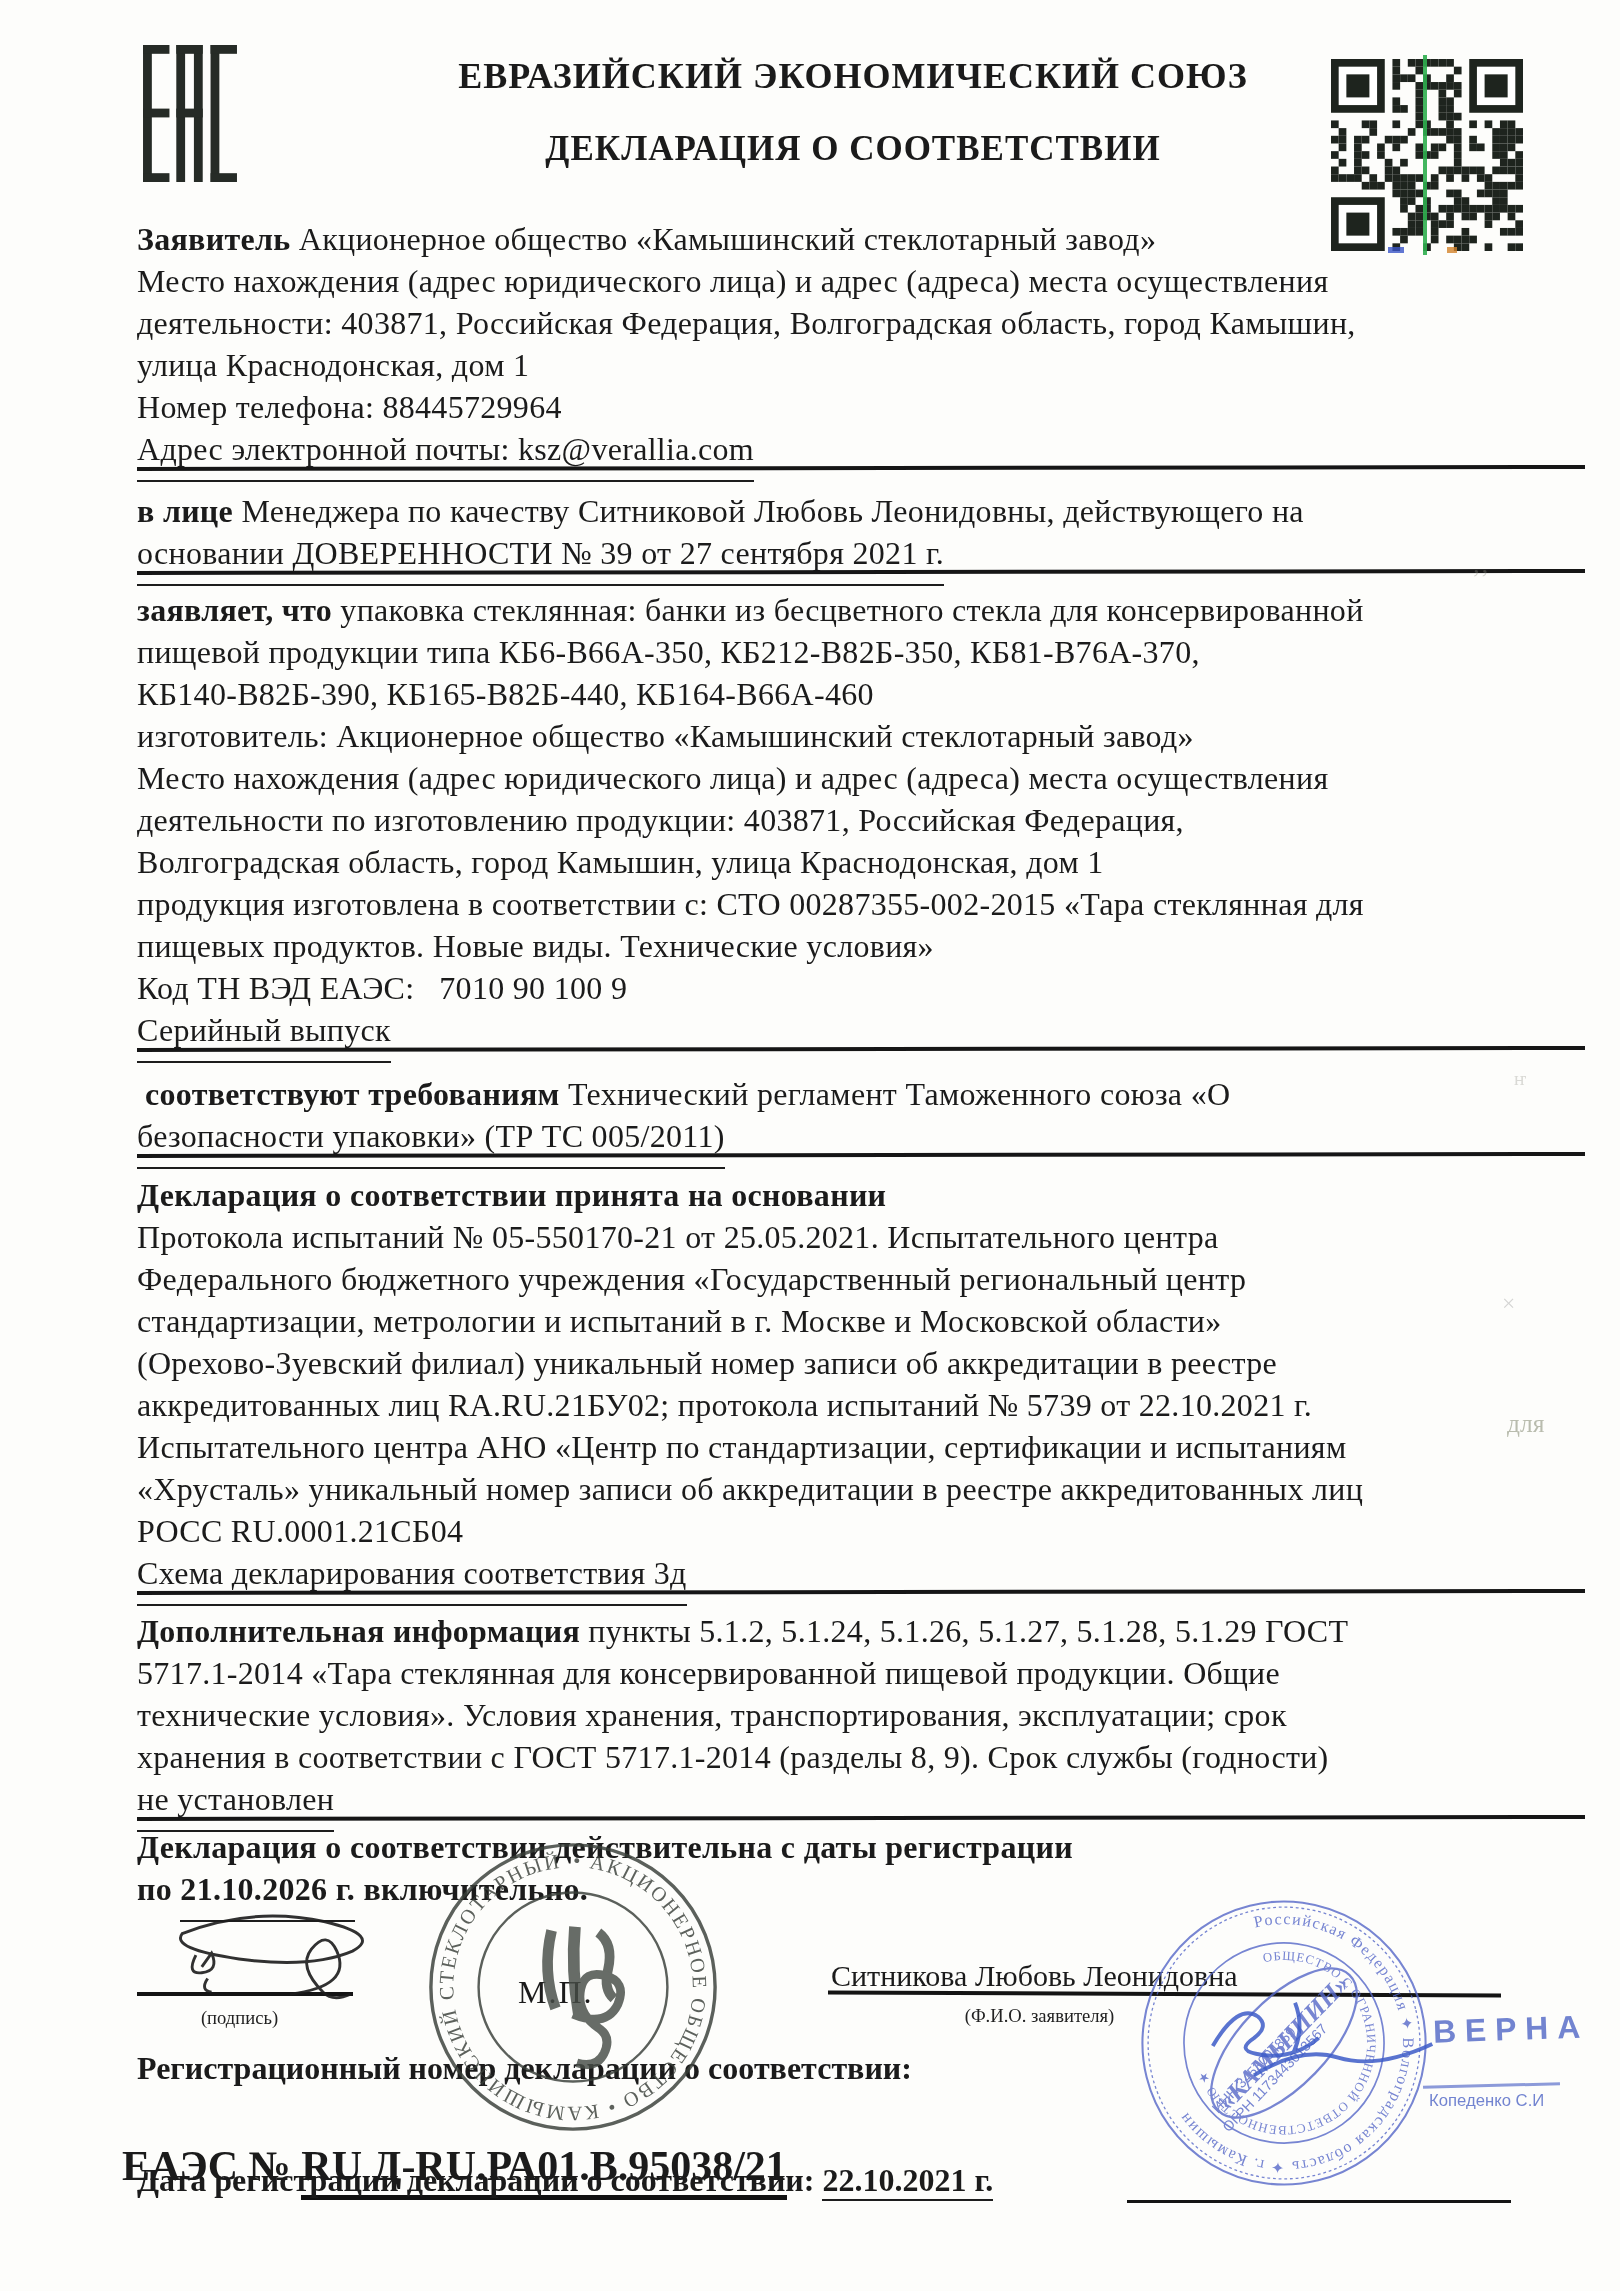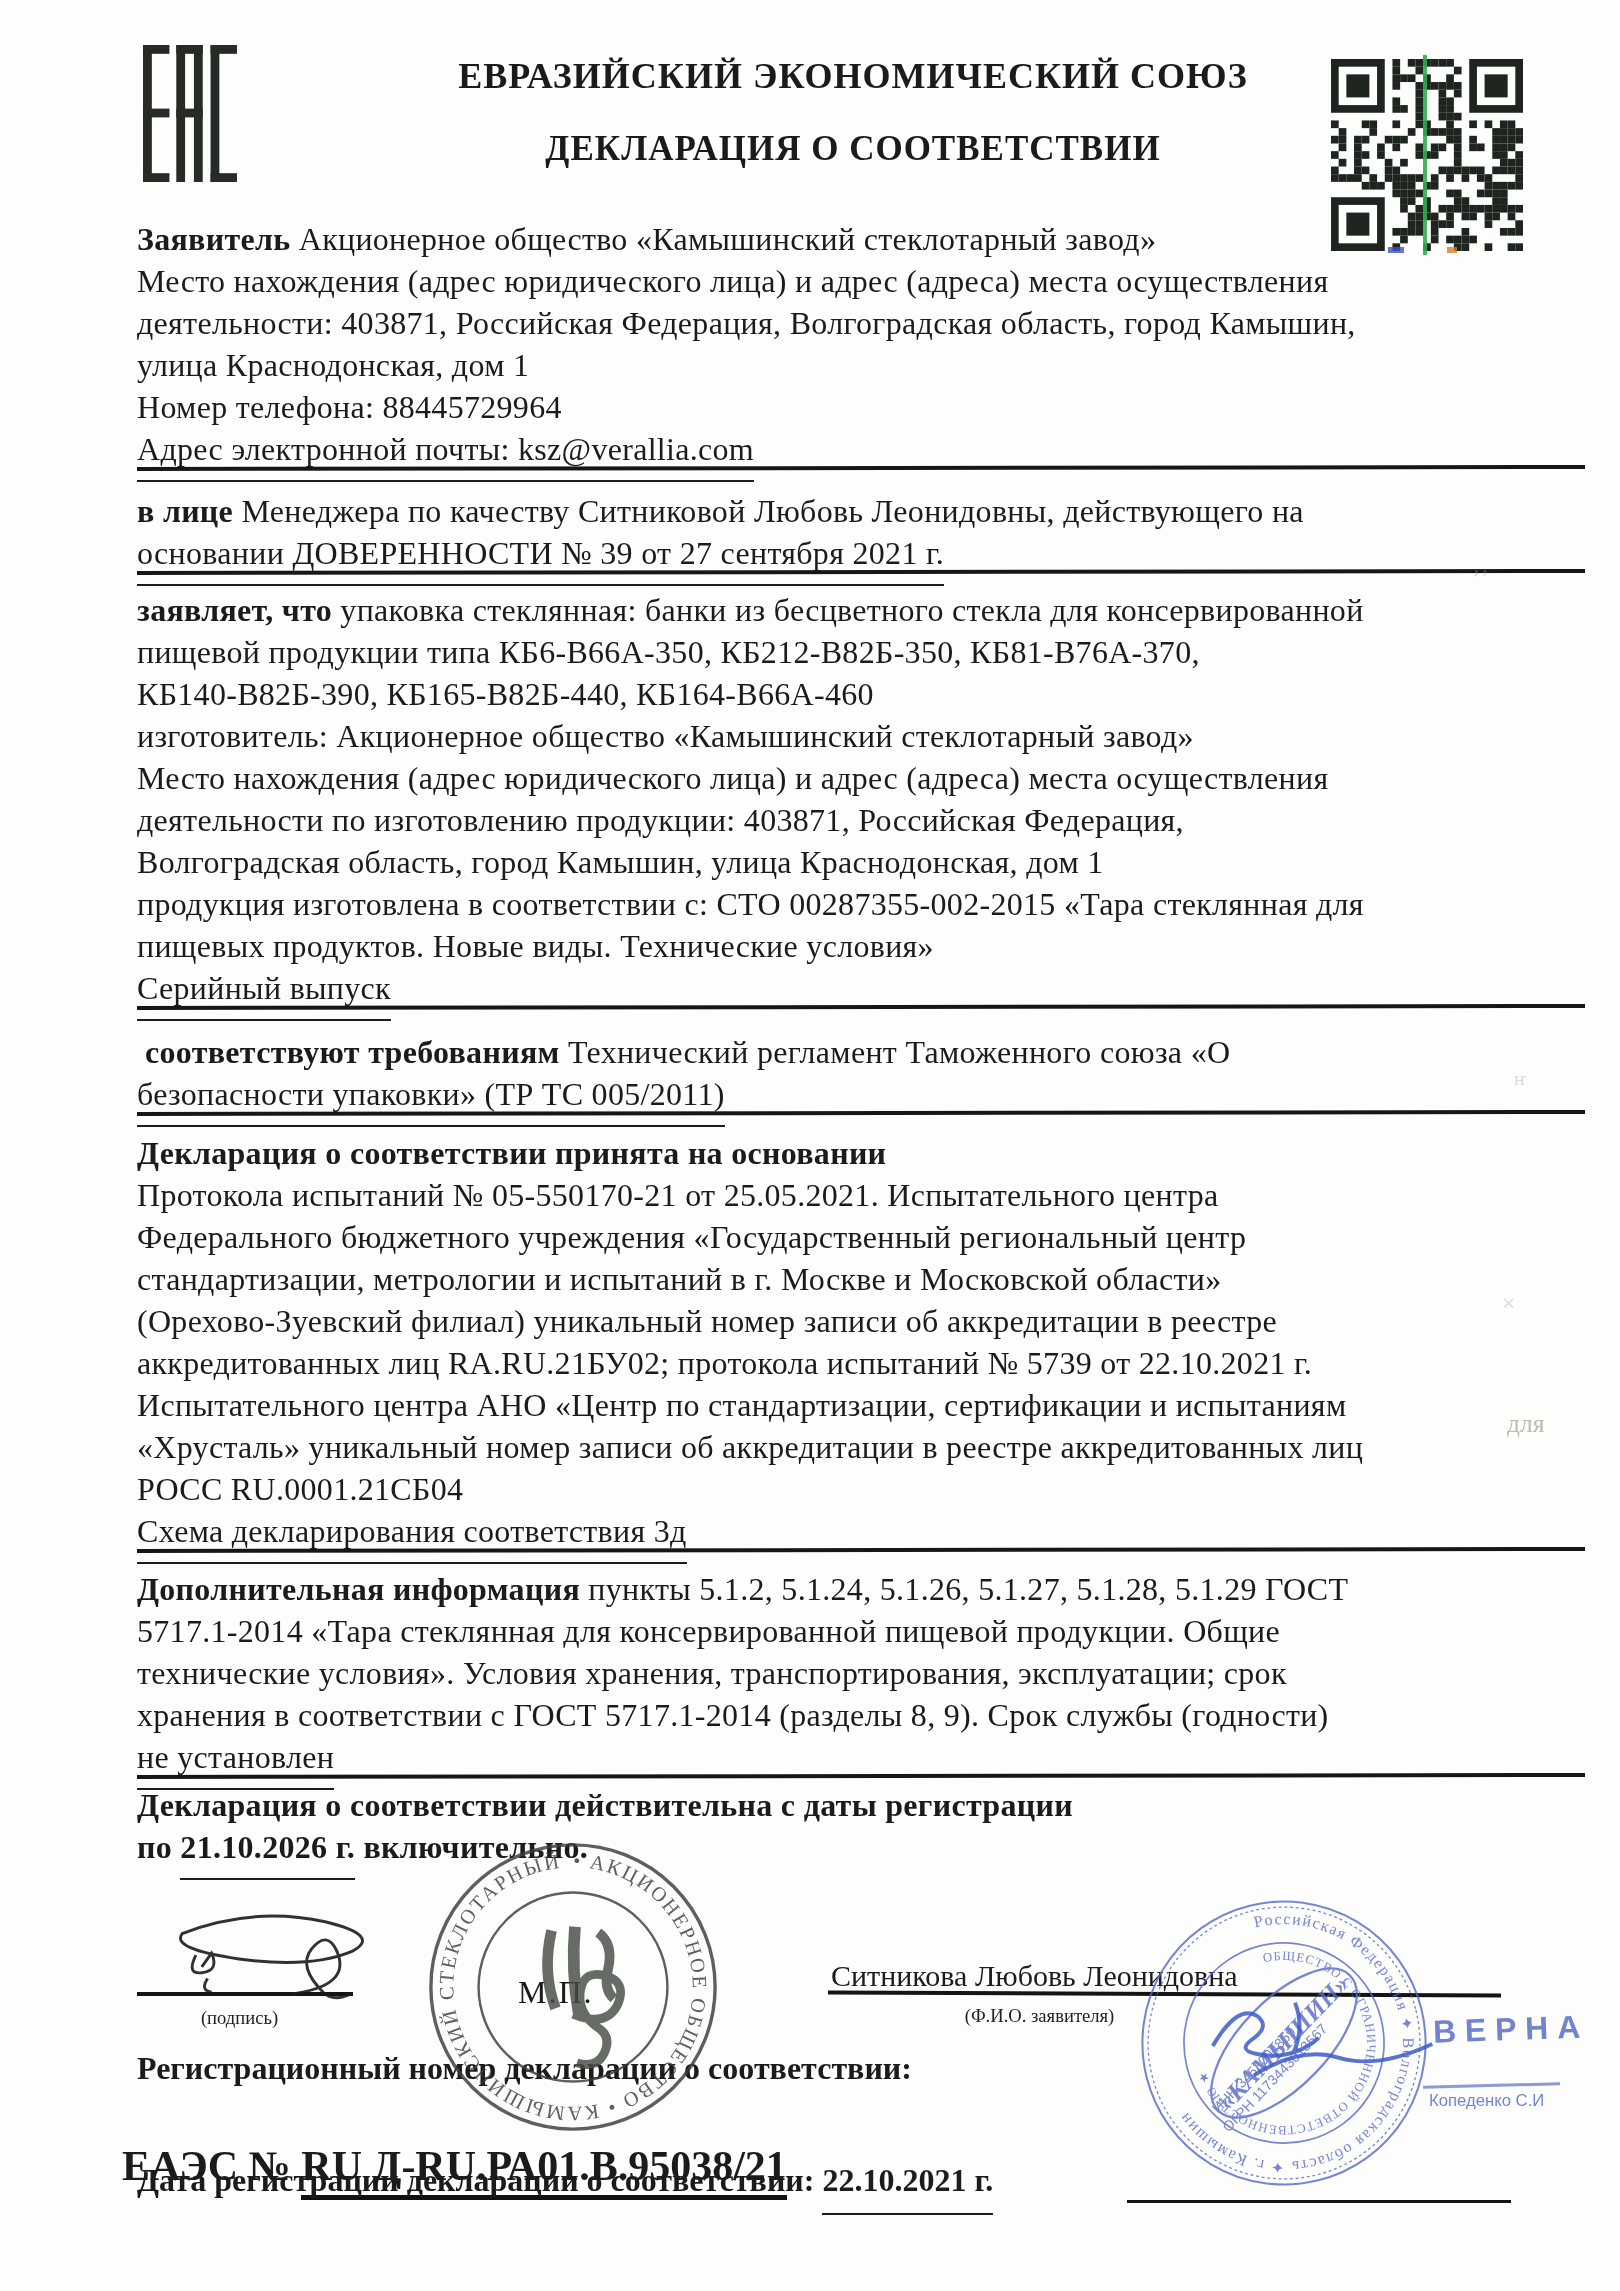--- a/index.html
+++ b/index.html
@@ -22,21 +22,21 @@
   .tline{font-size:32px; line-height:42px; letter-spacing:0.3px; white-space:nowrap; position:relative;}
   .tline .b{font-weight:bold;}
   .tline .u{border-bottom:2.9px solid #1d1d1d; padding-bottom:13px;}
   .ruled::after{content:""; position:absolute; left:0; right:-2px; bottom:0px; height:3.9px;
     background:#161616; transform:rotate(-.08deg);}
   
   .abs{position:absolute; white-space:nowrap;}
   .rule{position:absolute; background:#141414; height:3.9px;}
   .small-label{font-size:18.6px; color:#222; text-align:center;}
   .bold33{font-size:32px; font-weight:bold;}
-  .u3{border-bottom:2.9px solid #1d1d1d; padding-bottom:15px;}
+  .u3{border-bottom:2.9px solid #1d1d1d; padding-bottom:1px;}
   .u6{border-bottom:5.9px solid #111; padding-bottom:5.9px;}
   .mp-text{font-size:32px; letter-spacing:2px;}
   
   .seal-black{position:absolute; left:427px; top:1841px; width:292px; height:292px; opacity:.82;}
   .seal-blue{position:absolute; left:1133px; top:1892px; width:302px; height:302px; opacity:.8;
     transform:rotate(-14deg);}
   .sig-black{position:absolute; left:145px; top:1906px; width:323px; height:103px;}
   .sig-blue{position:absolute; left:1201px; top:1985px; width:245px; height:113px;}
   .verna{position:absolute; left:1433px; top:2011px; font-family:"Liberation Sans",sans-serif;
     font-size:32px; font-weight:bold; letter-spacing:8.8px; color:#5066c6; opacity:.8; transform:rotate(-2deg);}
@@ -320,20 +320,21 @@
       <div class="tline ruled"><span class="u">основании ДОВЕРЕННОСТИ № 39 от 27 сентября 2021 г.</span></div>
       <div class="tline" style="margin-top: 15.7px;"><span class="b">заявляет, что </span><span>упаковка стеклянная: банки из бесцветного стекла для консервированной</span></div>
       <div class="tline"><span>пищевой продукции типа КБ6-В66А-350, КБ212-В82Б-350, КБ81-В76А-370,</span></div>
       <div class="tline"><span>КБ140-В82Б-390, КБ165-В82Б-440, КБ164-В66А-460</span></div>
       <div class="tline"><span>изготовитель: Акционерное общество «Камышинский стеклотарный завод»</span></div>
       <div class="tline"><span>Место нахождения (адрес юридического лица) и адрес (адреса) места осуществления</span></div>
       <div class="tline"><span>деятельности по изготовлению продукции: 403871, Российская Федерация,</span></div>
       <div class="tline"><span>Волгоградская область, город Камышин, улица Краснодонская, дом 1</span></div>
       <div class="tline"><span>продукция изготовлена в соответствии с: СТО 00287355-002-2015 «Тара стеклянная для</span></div>
       <div class="tline"><span>пищевых продуктов. Новые виды. Технические условия»</span></div>
+      <div class="tline"><span>Код ТН ВЭД ЕАЭС:&nbsp;&nbsp; 7010 90 100 9</span></div>
       <div class="tline ruled"><span class="u">Серийный выпуск</span></div>
       <div class="tline" style="margin-top: 21.6px; margin-left: 8px;"><span class="b">соответствуют требованиям </span><span>Технический регламент Таможенного союза «О</span></div>
       <div class="tline ruled"><span class="u">безопасности упаковки» (ТР ТС 005/2011)</span></div>
       <div class="tline" style="margin-top: 16.7px;"><span class="b">Декларация о соответствии принята на основании</span></div>
       <div class="tline"><span>Протокола испытаний № 05-550170-21 от 25.05.2021. Испытательного центра</span></div>
       <div class="tline"><span>Федерального бюджетного учреждения «Государственный региональный центр</span></div>
       <div class="tline"><span>стандартизации, метрологии и испытаний в г. Москве и Московской области»</span></div>
       <div class="tline"><span>(Орехово-Зуевский филиал) уникальный номер записи об аккредитации в реестре</span></div>
       <div class="tline"><span>аккредитованных лиц RA.RU.21БУ02; протокола испытаний № 5739 от 22.10.2021 г.</span></div>
       <div class="tline"><span>Испытательного центра АНО «Центр по стандартизации,  сертификации и испытаниям</span></div>

